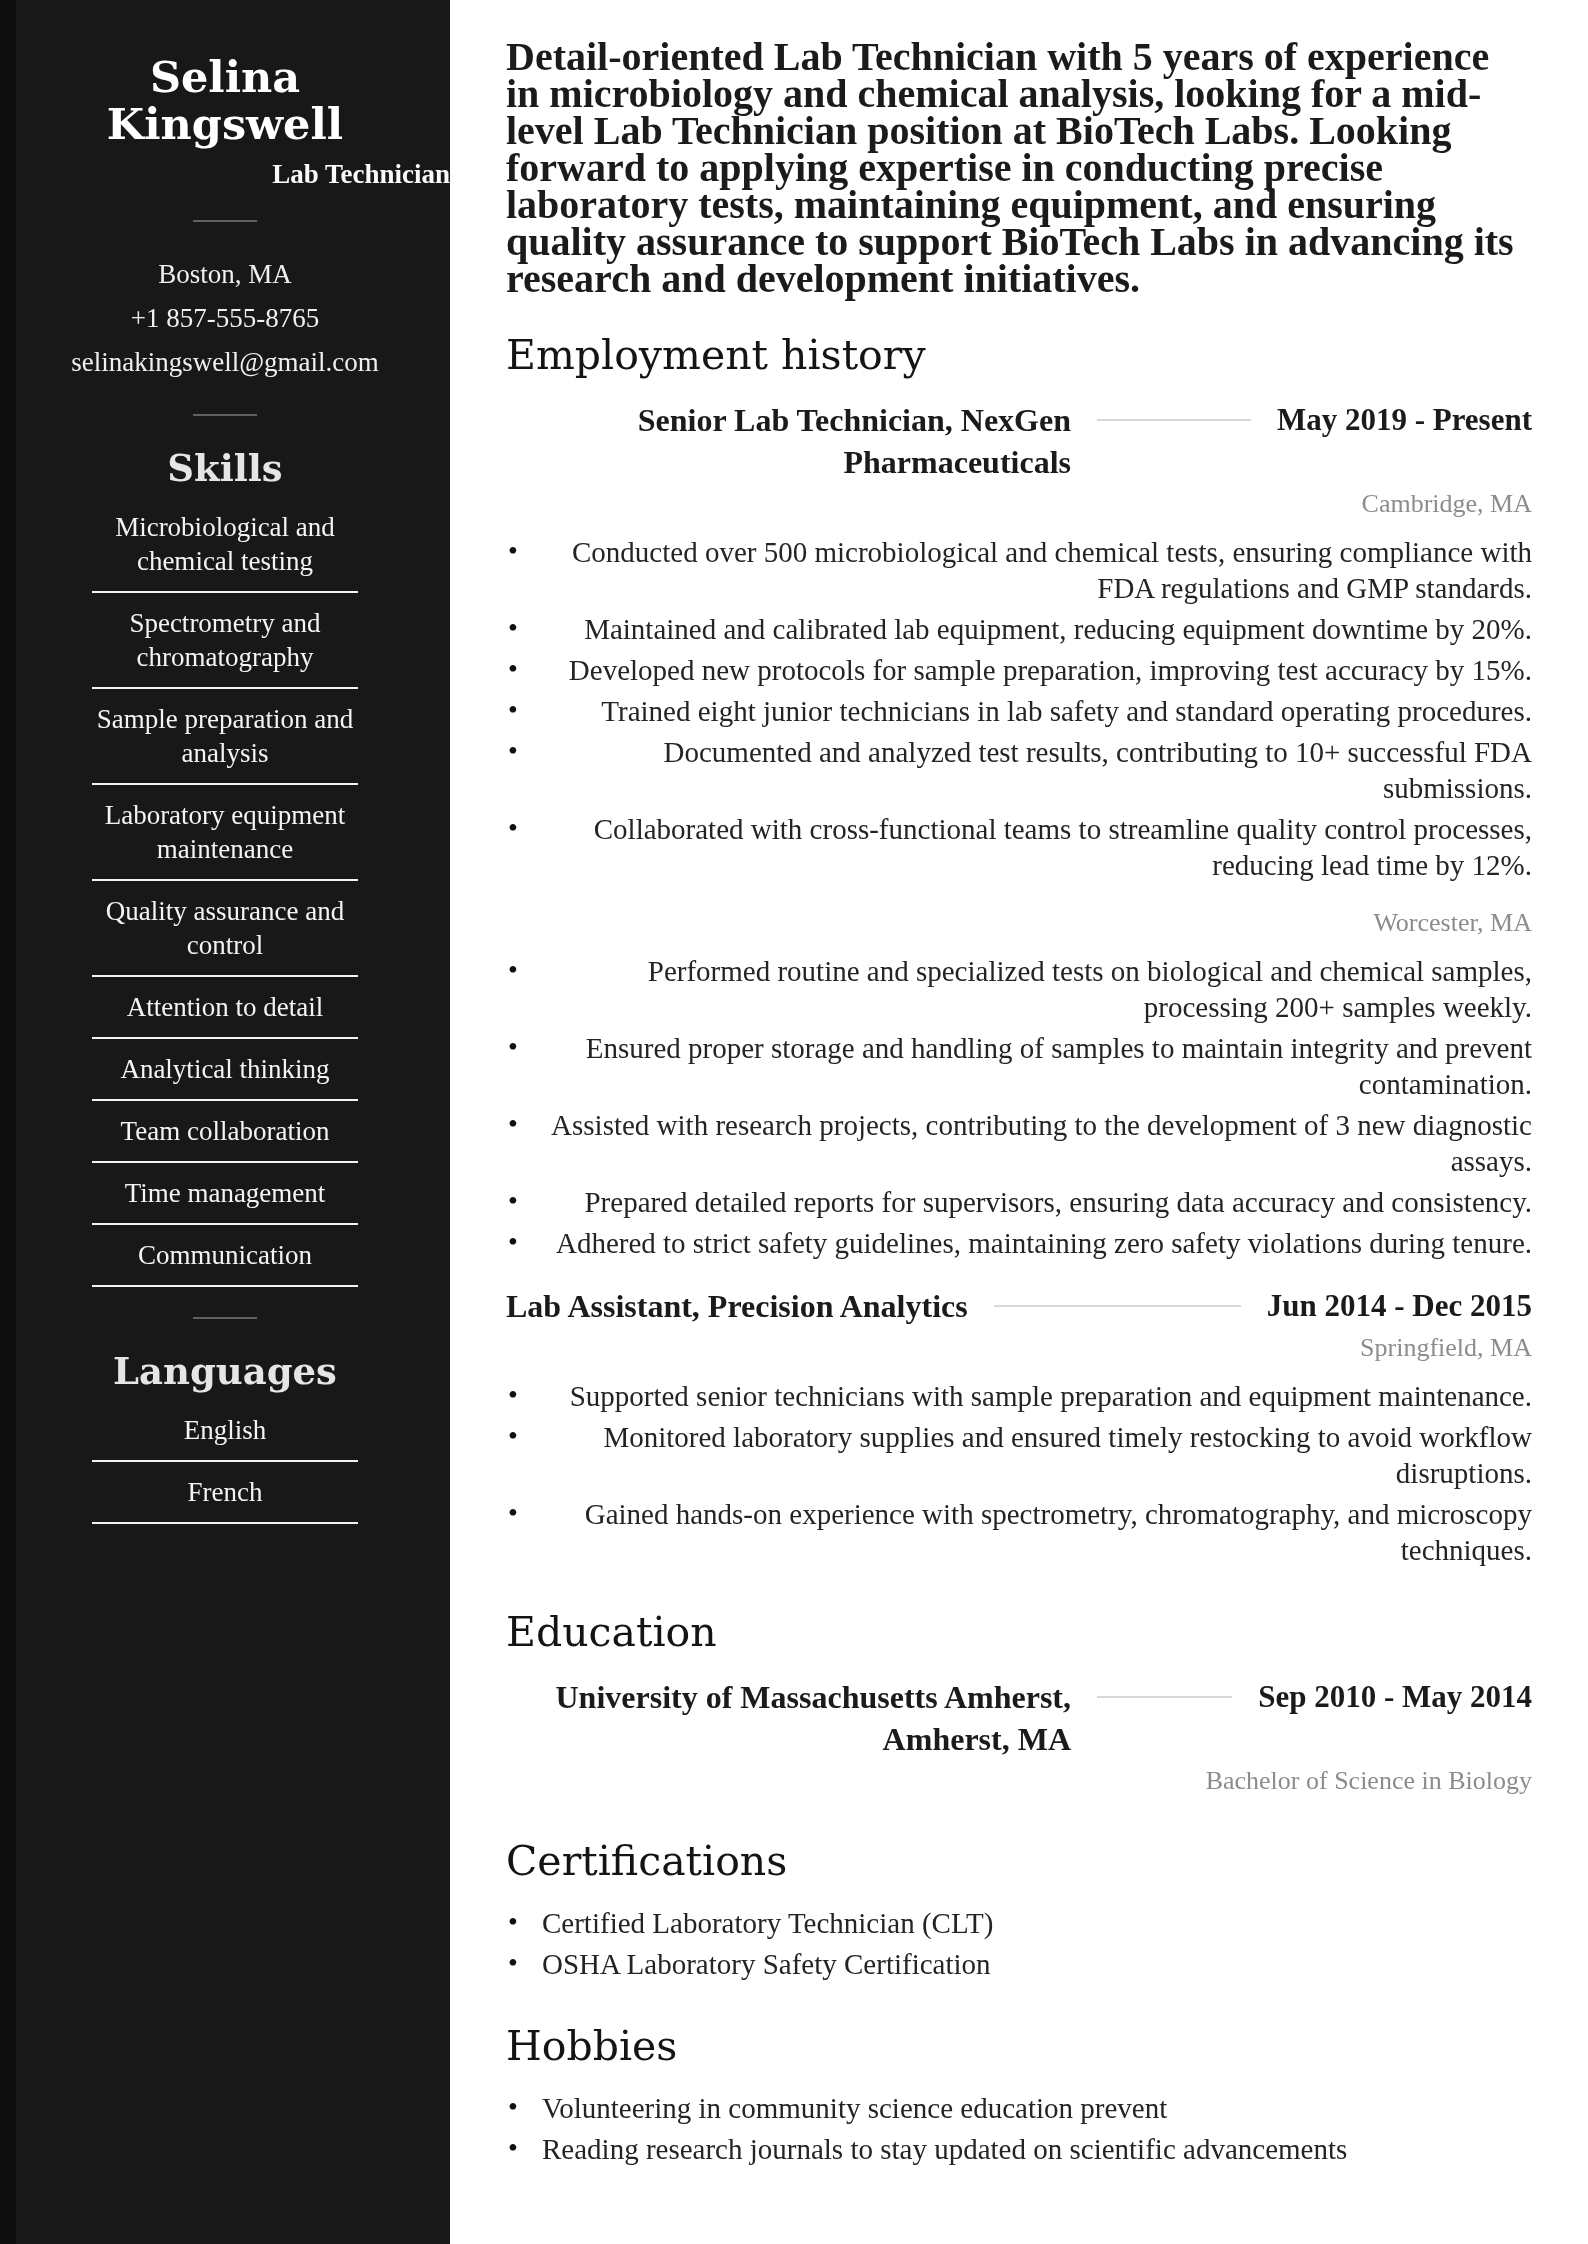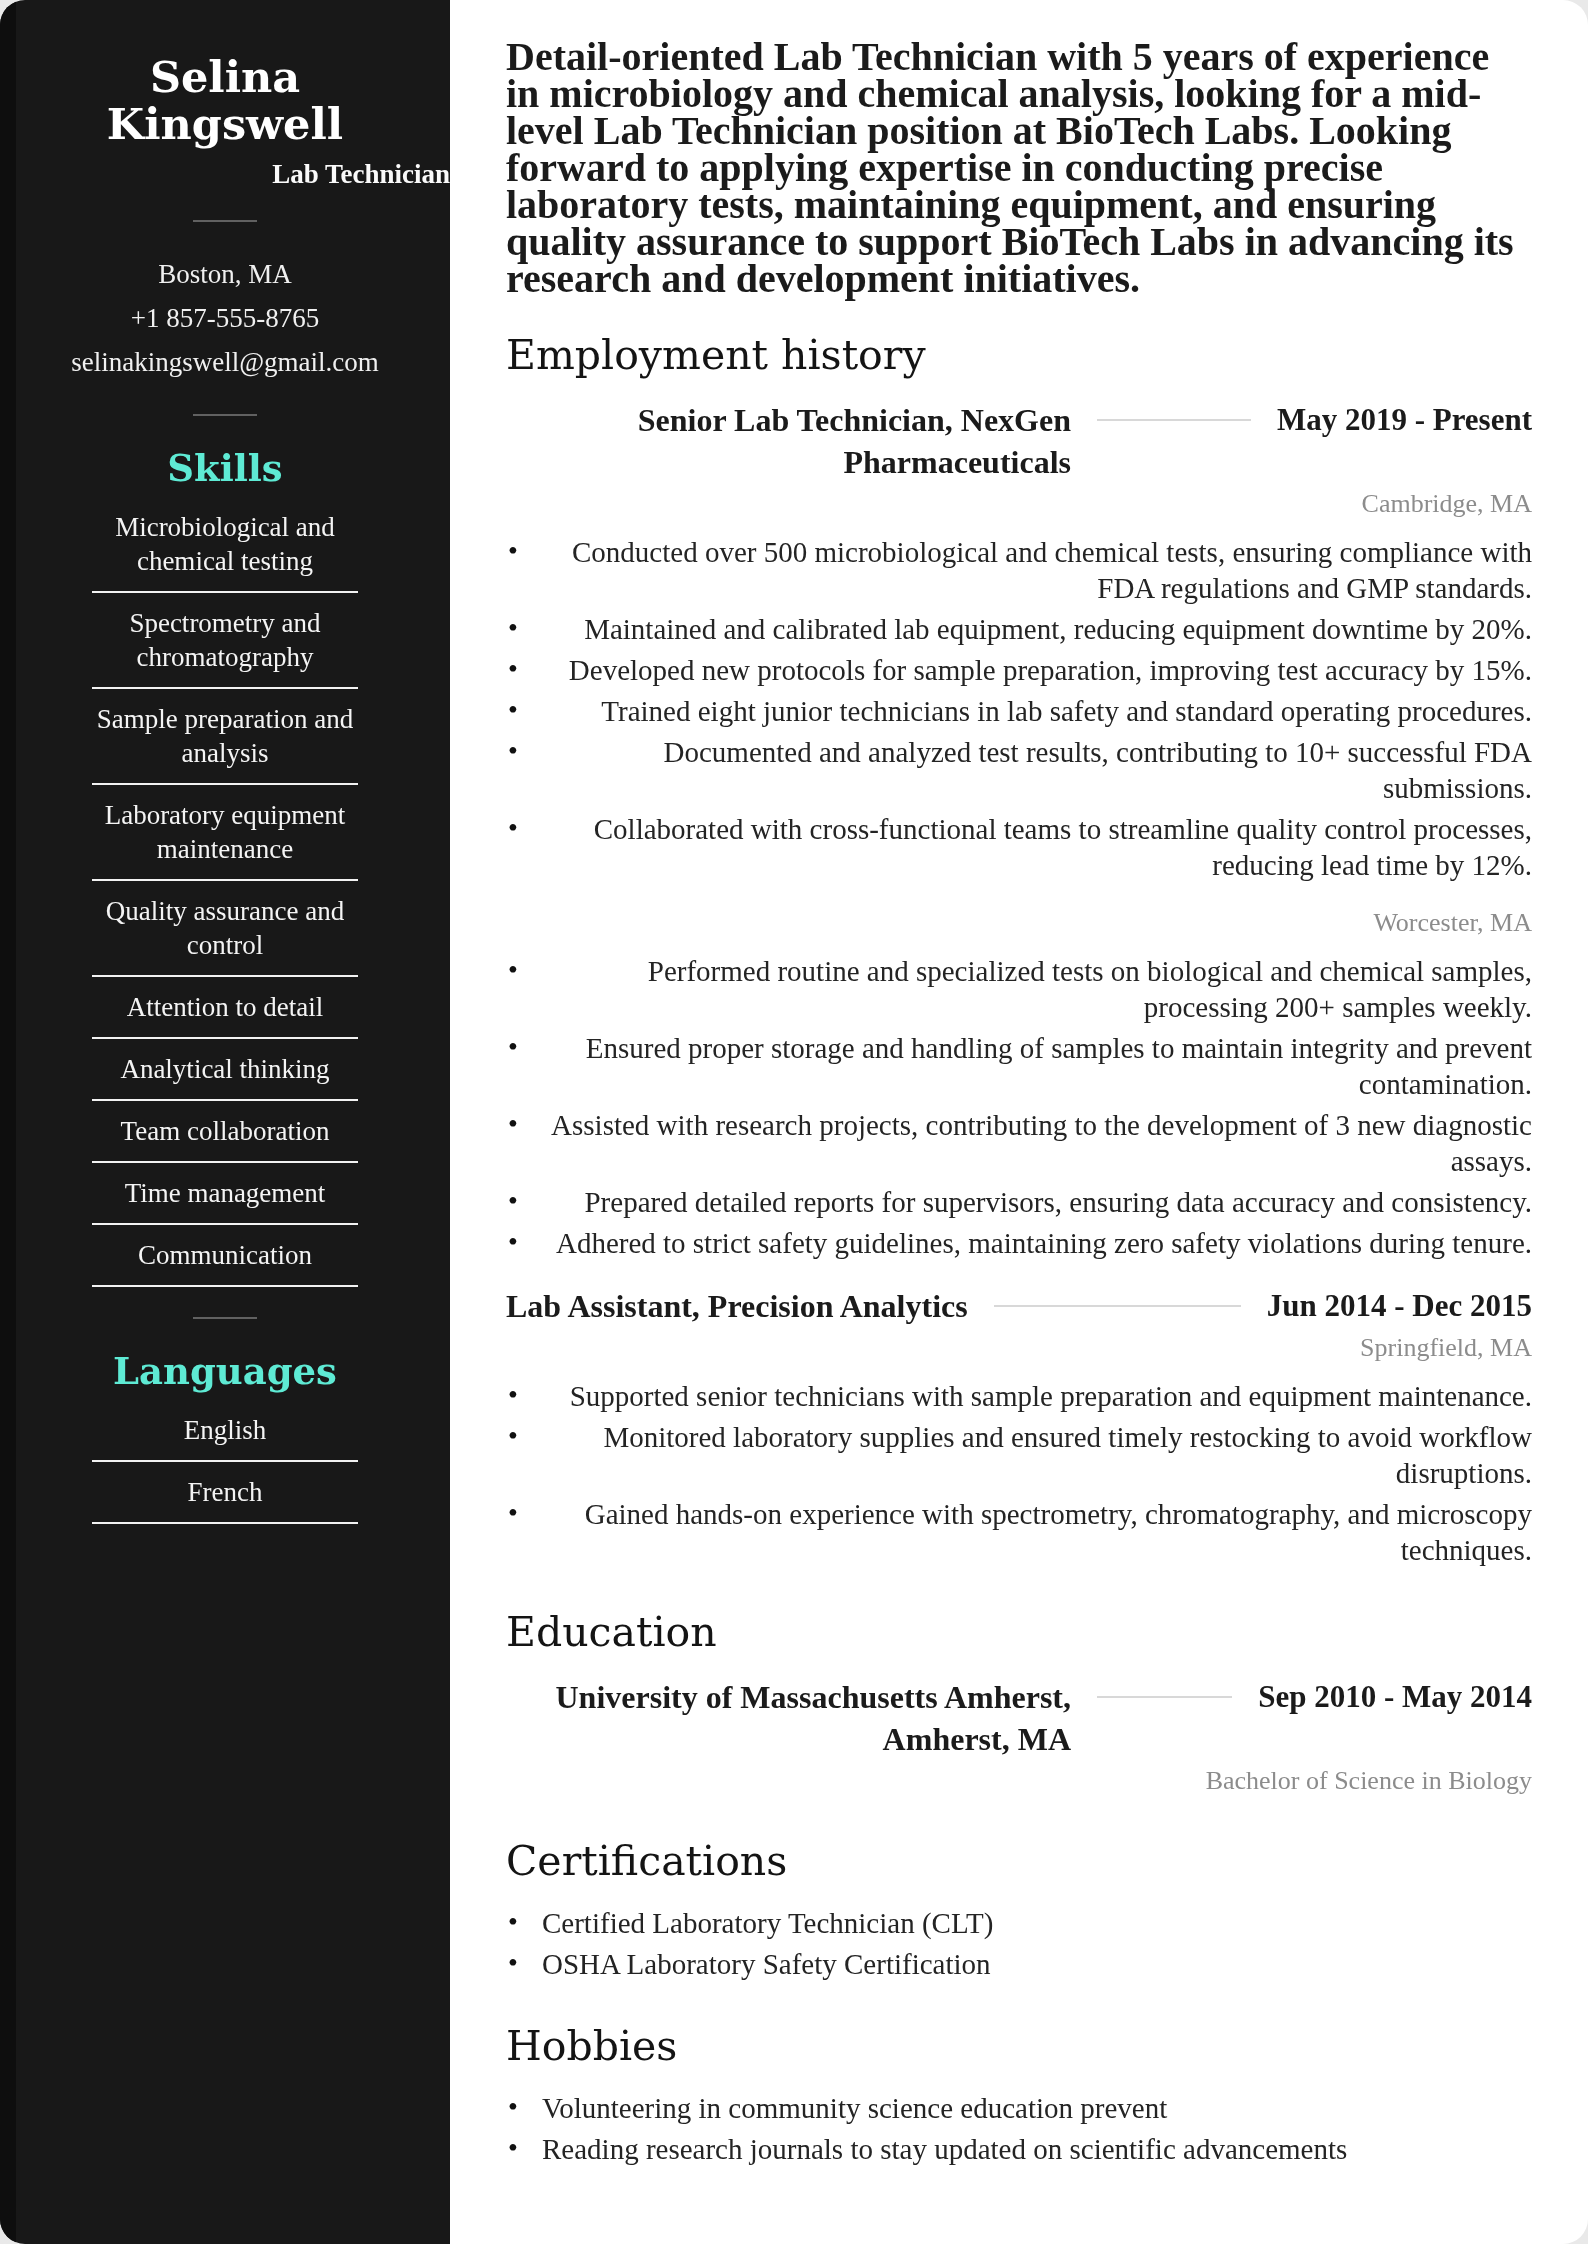--- a/index.html
+++ b/index.html
@@ -1,19 +1,19 @@
 <!DOCTYPE html>
 <html><head>
 <meta charset="utf-8">
 <style>
   html,body { margin:0; padding:0; background:#e9e9e9; }
   .page {
     position:relative; width:1588px; height:2244px; margin:0 auto;
     background:#ffffff; overflow:hidden;
-    font-family:"Liberation Serif", serif; color:#202020;border-radius:25px;
+    font-family:"Liberation Serif", serif; color:#202020;
   }
 
   
   .sidebar {
     position:absolute; left:0; top:0; width:450px; height:2244px;
     background:#181818; color:#f2f2f2; text-align:center;
     box-sizing:border-box; padding-top:54px;
   }
   .sidebar-edge {
     position:absolute; left:0; top:0; width:16px; height:100%;
@@ -25,21 +25,21 @@
     margin:0 68px 10px;
   }
   .person-title { font-size:27px; font-weight:bold; color:#fafafa;text-align:right; }
   .side-sep {
     border:none; width:64px; height:2px; background:#616161;
     margin:30px auto 30px;
   }
   .contact-line { font-size:27px; line-height:44px; color:#f0f0f0; }
   .side-heading {
     font-family:"DejaVu Serif", serif; font-weight:bold;
-    font-size:37px; color:#5eead4; margin:4px 0 20px;
+    font-size:37px; color:#e5e5e5; margin:4px 0 20px;
   }
   .side-list { list-style:none; margin:0; padding:0 92px; }
   .side-list li {
     font-size:27px; line-height:34px; color:#f4f4f4;
     padding-bottom:13px; margin-bottom:13px;
     border-bottom:2px solid #f2f2f2;
   }
 
   
   .main {

